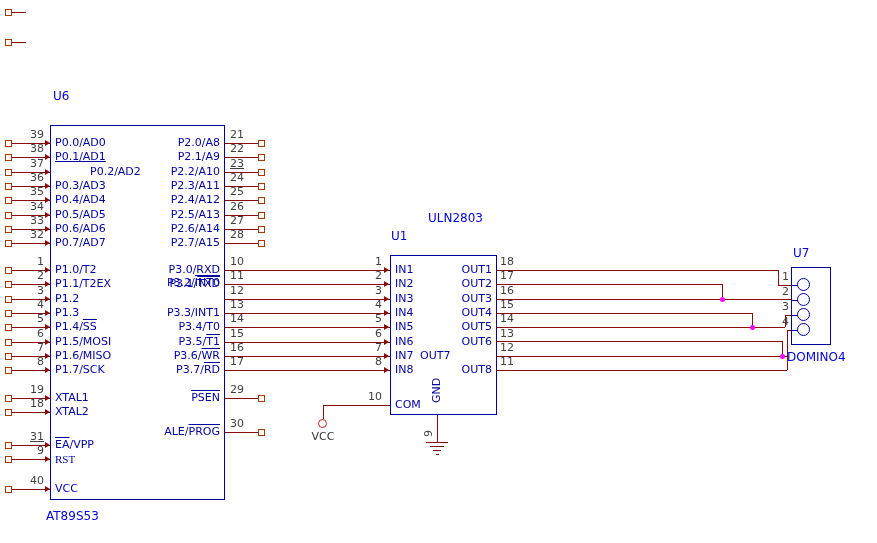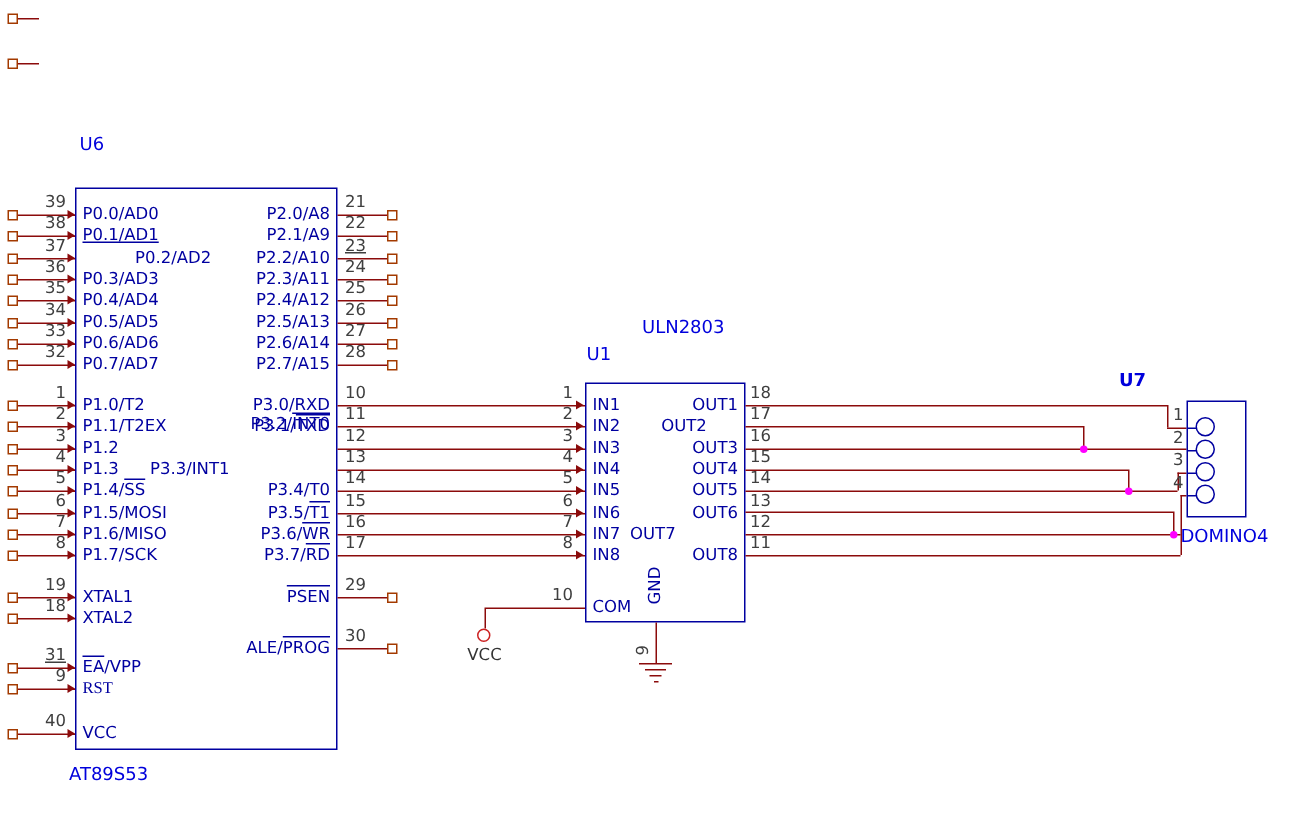--- a/index.html
+++ b/index.html
@@ -26,21 +26,21 @@
     position: absolute;
     font-size: 12px;
     line-height: 13px;
     color: var(--ref_label);
     white-space: nowrap;
   }
   #u6-ref   { left: 53px;  top: 90px; }
   #u6-value { left: 46px;  top: 510px; }
   #u1-ref   { left: 391px; top: 230px; }
   #u1-value { left: 428px; top: 212px; }
-  #u7-ref   { left: 746px; top: 247px; font-weight: bold; }
+  #u7-ref   { left: 793px; top: 247px; }
   #u7-value { left: 787px; top: 351px; }
   #vcc-label {
     position: absolute; left: 303px; top: 431px; width: 40px;
     text-align: center; font-size: 11px; line-height: 12px;
     color: var(--vcc_text);
   }
   .wseg    { position: absolute; background: var(--wire); }
   .chipbox { position: absolute; border: 1px solid var(--outline); }
   .term    { position: absolute; width: 7px; height: 7px; border: 1px solid var(--terminal); background: transparent; }
   .junction{ position: absolute; width: 5px; height: 5px; border-radius: 50%; background: var(--junction); }
@@ -208,21 +208,21 @@
     <div class="t num" style="left: 230px; top: 256px; width: 30px; text-align: left;">10</div>
     <div class="t pname" style="left: 100px; top: 264px; width: 120px; text-align: right;">P3.0/RXD</div>
     <div class="wseg" style="left: 225px; top: 284px; width: 165px; height: 1px;"></div>
     <div class="t num" style="left: 230px; top: 270px; width: 30px; text-align: left;">11</div>
     <div class="t pname" style="left: 100px; top: 278px; width: 120px; text-align: right;">P3.1/<span class="ov">TXD</span></div>
     <div class="wseg" style="left: 225px; top: 299px; width: 165px; height: 1px;"></div>
     <div class="t num" style="left: 230px; top: 285px; width: 30px; text-align: left;">12</div>
     <div class="t pname" style="left: 100px; top: 277px; width: 120px; text-align: right;">P3.2/<span class="ov">INT0</span></div>
     <div class="wseg" style="left: 225px; top: 313px; width: 165px; height: 1px;"></div>
     <div class="t num" style="left: 230px; top: 299px; width: 30px; text-align: left;">13</div>
-    <div class="t pname" style="left: 100px; top: 307px; width: 120px; text-align: left;">P3.3/INT1</div>
+    <div class="t pname" style="left: 100px; top: 307px; width: 120px; text-align: right;">P3.3/INT1</div>
     <div class="wseg" style="left: 225px; top: 327px; width: 165px; height: 1px;"></div>
     <div class="t num" style="left: 230px; top: 313px; width: 30px; text-align: left;">14</div>
     <div class="t pname" style="left: 100px; top: 321px; width: 120px; text-align: right;">P3.4/T0</div>
     <div class="wseg" style="left: 225px; top: 342px; width: 165px; height: 1px;"></div>
     <div class="t num" style="left: 230px; top: 328px; width: 30px; text-align: left;">15</div>
     <div class="t pname" style="left: 100px; top: 336px; width: 120px; text-align: right;">P3.5/<span class="ov">T1</span></div>
     <div class="wseg" style="left: 225px; top: 356px; width: 165px; height: 1px;"></div>
     <div class="t num" style="left: 230px; top: 342px; width: 30px; text-align: left;">16</div>
     <div class="t pname" style="left: 100px; top: 350px; width: 120px; text-align: right;">P3.6/<span class="ov">WR</span></div>
     <div class="wseg" style="left: 225px; top: 370px; width: 165px; height: 1px;"></div>
@@ -257,21 +257,21 @@
     <div class="t pname" style="left: 395px; top: 336px;">IN6</div>
     <div class="arrow" style="left: 384px; top: 353px;"></div>
     <div class="t num" style="left: 354px; top: 342px; width: 28px; text-align: right;">7</div>
     <div class="t pname" style="left: 395px; top: 350px;">IN7</div>
     <div class="arrow" style="left: 384px; top: 367px;"></div>
     <div class="t num" style="left: 354px; top: 356px; width: 28px; text-align: right;">8</div>
     <div class="t pname" style="left: 395px; top: 364px;">IN8</div>
     <div class="t num" style="left: 500px; top: 256px; width: 28px; text-align: left;">18</div>
     <div class="t pname" style="left: 420px; top: 264px; width: 72px; text-align: right;">OUT1</div>
     <div class="t num" style="left: 500px; top: 270px; width: 28px; text-align: left;">17</div>
-    <div class="t pname" style="left: 420px; top: 278px; width: 72px; text-align: center;">OUT2</div>
+    <div class="t pname" style="left: 420px; top: 278px; width: 72px; text-align: right;">OUT2</div>
     <div class="t num" style="left: 500px; top: 285px; width: 28px; text-align: left;">16</div>
     <div class="t pname" style="left: 420px; top: 293px; width: 72px; text-align: right;">OUT3</div>
     <div class="t num" style="left: 500px; top: 299px; width: 28px; text-align: left;">15</div>
     <div class="t pname" style="left: 420px; top: 307px; width: 72px; text-align: right;">OUT4</div>
     <div class="t num" style="left: 500px; top: 313px; width: 28px; text-align: left;">14</div>
     <div class="t pname" style="left: 420px; top: 321px; width: 72px; text-align: right;">OUT5</div>
     <div class="t num" style="left: 500px; top: 328px; width: 28px; text-align: left;">13</div>
     <div class="t pname" style="left: 420px; top: 336px; width: 72px; text-align: right;">OUT6</div>
     <div class="t num" style="left: 500px; top: 342px; width: 28px; text-align: left;">12</div>
     <div class="t pname" style="left: 420px; top: 350px; width: 72px; text-align: left;">OUT7</div>

